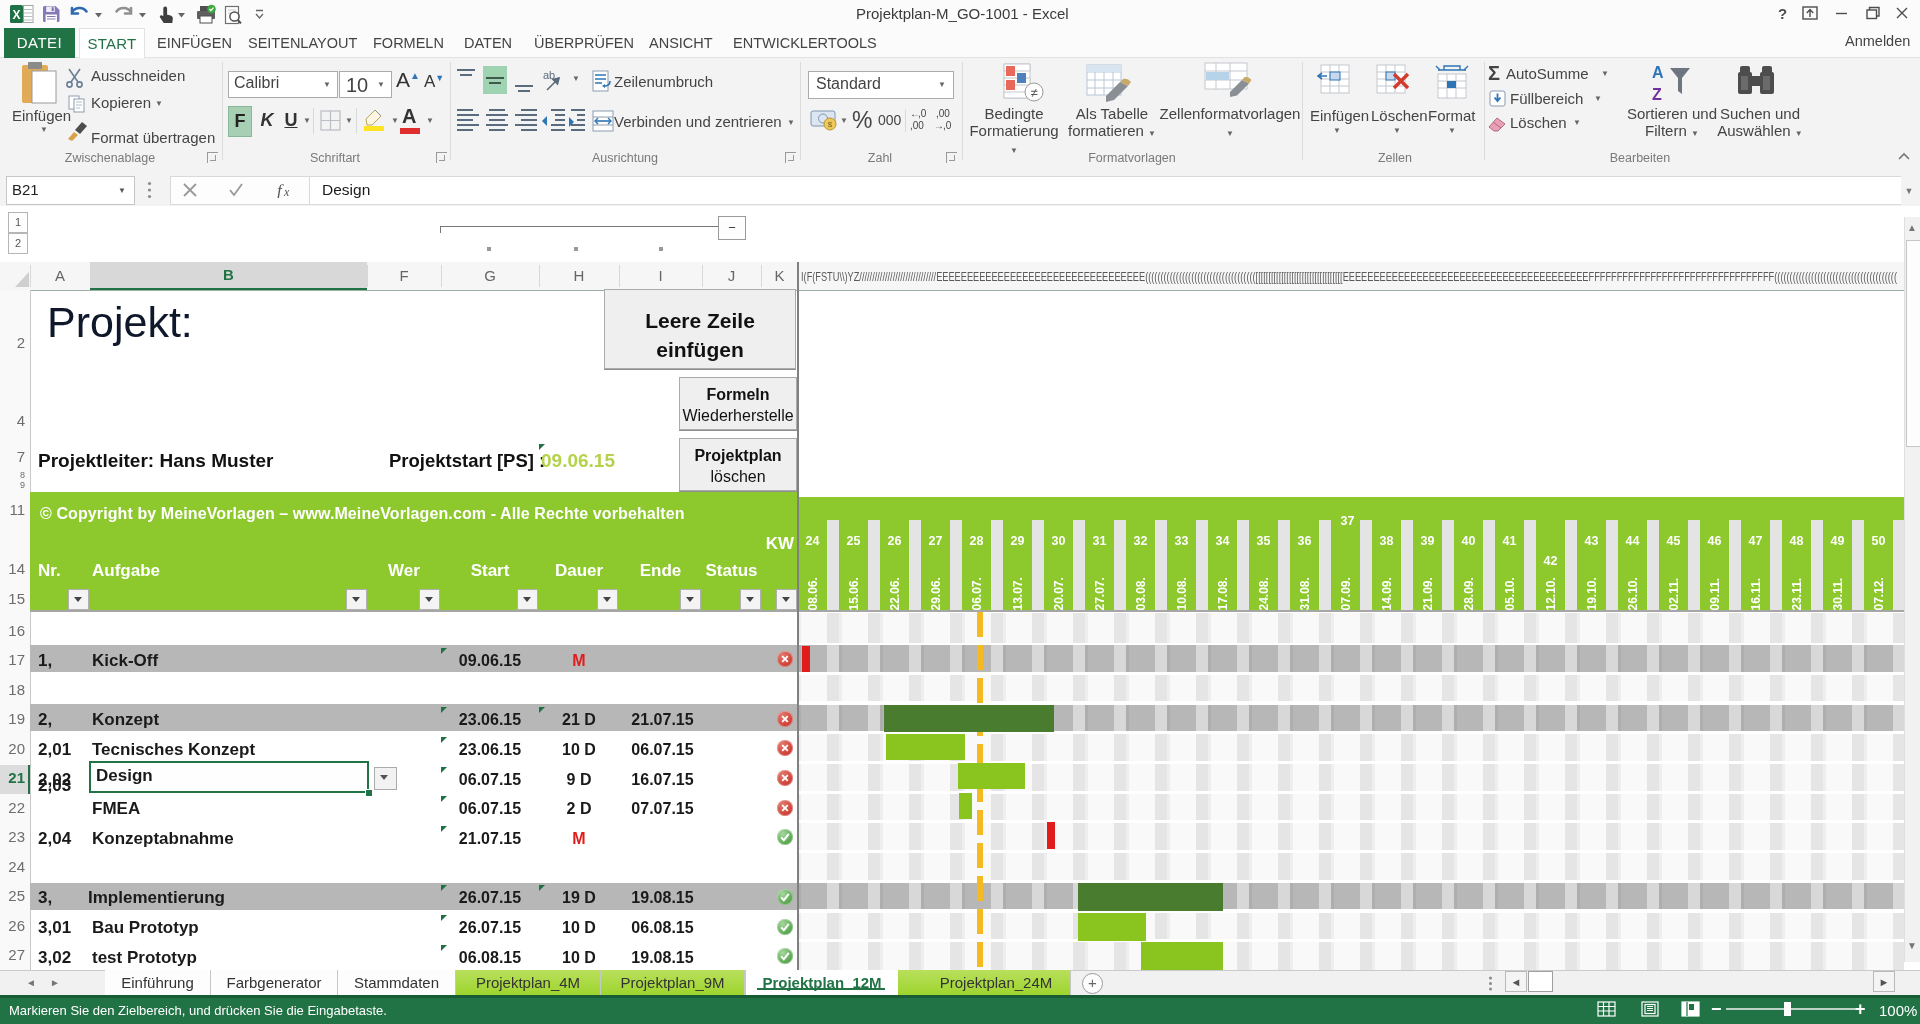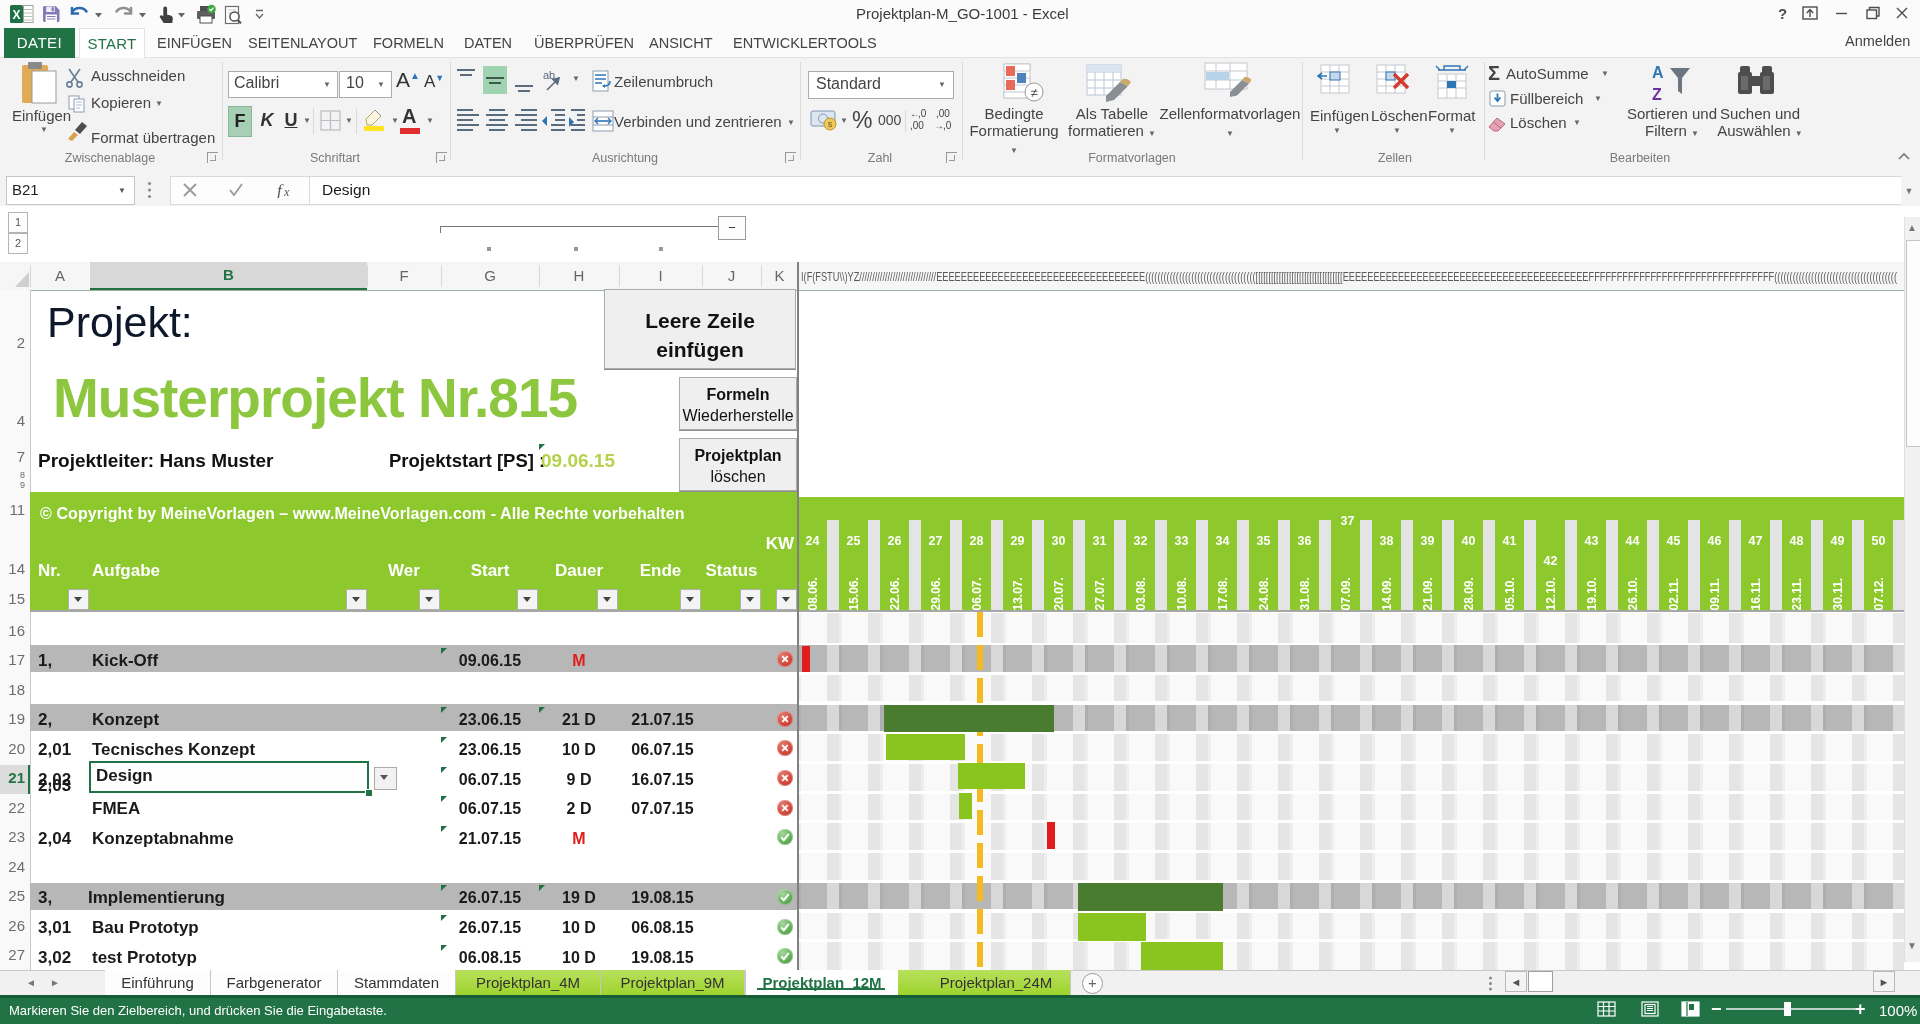--- a/index.html
+++ b/index.html
@@ -170,21 +170,21 @@
   </svg>
   <div class="abs rtext" style="left:91px;top:121px;margin-top:8px;">Format übertragen</div>
   <div class="glabel" style="left:20px;top:151px;width:180px;">Zwischenablage</div>
   <div class="launch" style="left:207px;top:152px;"></div>
   <div class="gsep" style="left:222px;top:62px;"></div>
 
   <div class="abs box" style="left:228px;top:71px;width:108px;height:25px;"></div>
   <div class="abs rtext" style="left:234px;top:74px;font-size:16px;">Calibri</div>
   <div class="abs dd" style="left:323px;top:80px;">▼</div>
   <div class="abs box" style="left:339px;top:71px;width:51px;height:25px;"></div>
-  <div class="abs rtext" style="left:346px;top:74px;font-size:16px;">10</div>
+  <div class="abs rtext" style="left:346px;top:74px;font-size:20px;">10</div>
   <div class="abs dd" style="left:377px;top:80px;">▼</div>
   <div class="abs" style="left:396px;top:68px;font-size:21px;color:#333;">A<span style="font-size:10px;vertical-align:8px;color:#2e75b6;">▲</span></div>
   <div class="abs" style="left:424px;top:72px;font-size:17px;color:#333;">A<span style="font-size:9px;vertical-align:6px;color:#2e75b6;">▼</span></div>
   <div class="abs" style="left:228px;top:106px;width:24px;height:31px;background:#a7cfb4;border:1px solid #89b79a;box-sizing:border-box;text-align:center;font-weight:bold;font-size:18px;color:#222;line-height:29px;">F</div>
   <div class="abs" style="left:257px;top:106px;width:20px;height:31px;text-align:center;font-style:italic;font-weight:bold;font-size:18px;color:#333;line-height:29px;">K</div>
   <div class="abs" style="left:281px;top:106px;width:20px;height:31px;text-align:center;font-weight:bold;font-size:18px;color:#333;line-height:29px;text-decoration:underline;">U</div>
   <div class="abs dd" style="left:303px;top:116px;">▼</div>
   <div class="abs" style="left:313px;top:108px;width:1px;height:26px;background:#d9d9d9;"></div>
   <svg class="abs" style="left:320px;top:110px;" width="22" height="22" viewBox="0 0 22 22">
     <g stroke="#b9bdc4" stroke-width="1.2" fill="none">
@@ -466,21 +466,20 @@
   <div class="abs" style="left:0;top:765px;width:30px;height:29px;background:#dcdcdc;border-right:2px solid #217346;box-sizing:border-box;"></div>
   <div class="rowL" style="top:770px;font-weight:bold;color:#217346;">21</div>
   <div class="rowL" style="top:800px;">22</div>
   <div class="rowL" style="top:829px;">23</div>
   <div class="rowL" style="top:859px;">24</div>
   <div class="rowL" style="top:888px;">25</div>
   <div class="rowL" style="top:918px;">26</div>
   <div class="rowL" style="top:947px;">27</div>
 
   <div class="abs" style="left:47px;top:298px;font-size:43px;color:#0f172a;">Projekt:</div>
-  <div class="abs" style="left:53px;top:366px;font-size:55px;font-weight:bold;color:#8dc63f;letter-spacing:-1px;">Musterprojekt Nr.815</div>
   <div class="abs" style="left:38px;top:450px;font-size:19px;font-weight:bold;color:#111;">Projektleiter: Hans Muster</div>
   <div class="abs" style="left:389px;top:450px;font-size:18.5px;font-weight:bold;color:#111;">Projektstart [PS] :</div>
   <div class="tri" style="left:539px;top:444px;"></div>
   <div class="abs" style="left:541px;top:450px;font-size:19px;font-weight:bold;color:#b5d24b;">09.06.15</div>
   <div class="shbtn" style="left:604px;top:289px;width:192px;height:80px;font-size:21px;font-weight:bold;padding-top:16px;box-sizing:border-box;line-height:29px;">Leere Zeile<br>einfügen</div>
   <div class="shbtn" style="left:679px;top:377px;width:118px;height:53px;font-size:16px;padding-top:6px;box-sizing:border-box;line-height:21px;"><b>Formeln</b><br>Wiederherstelle</div>
   <div class="shbtn" style="left:679px;top:438px;width:118px;height:53px;font-size:16px;padding-top:6px;box-sizing:border-box;line-height:21px;"><b>Projektplan</b><br>löschen</div>
 
   <div class="abs grn" style="left:30px;top:492px;width:768px;height:118px;"></div>
   <div class="abs" style="left:30px;top:610px;width:1874px;height:2px;background:#a6a6a6;"></div>

